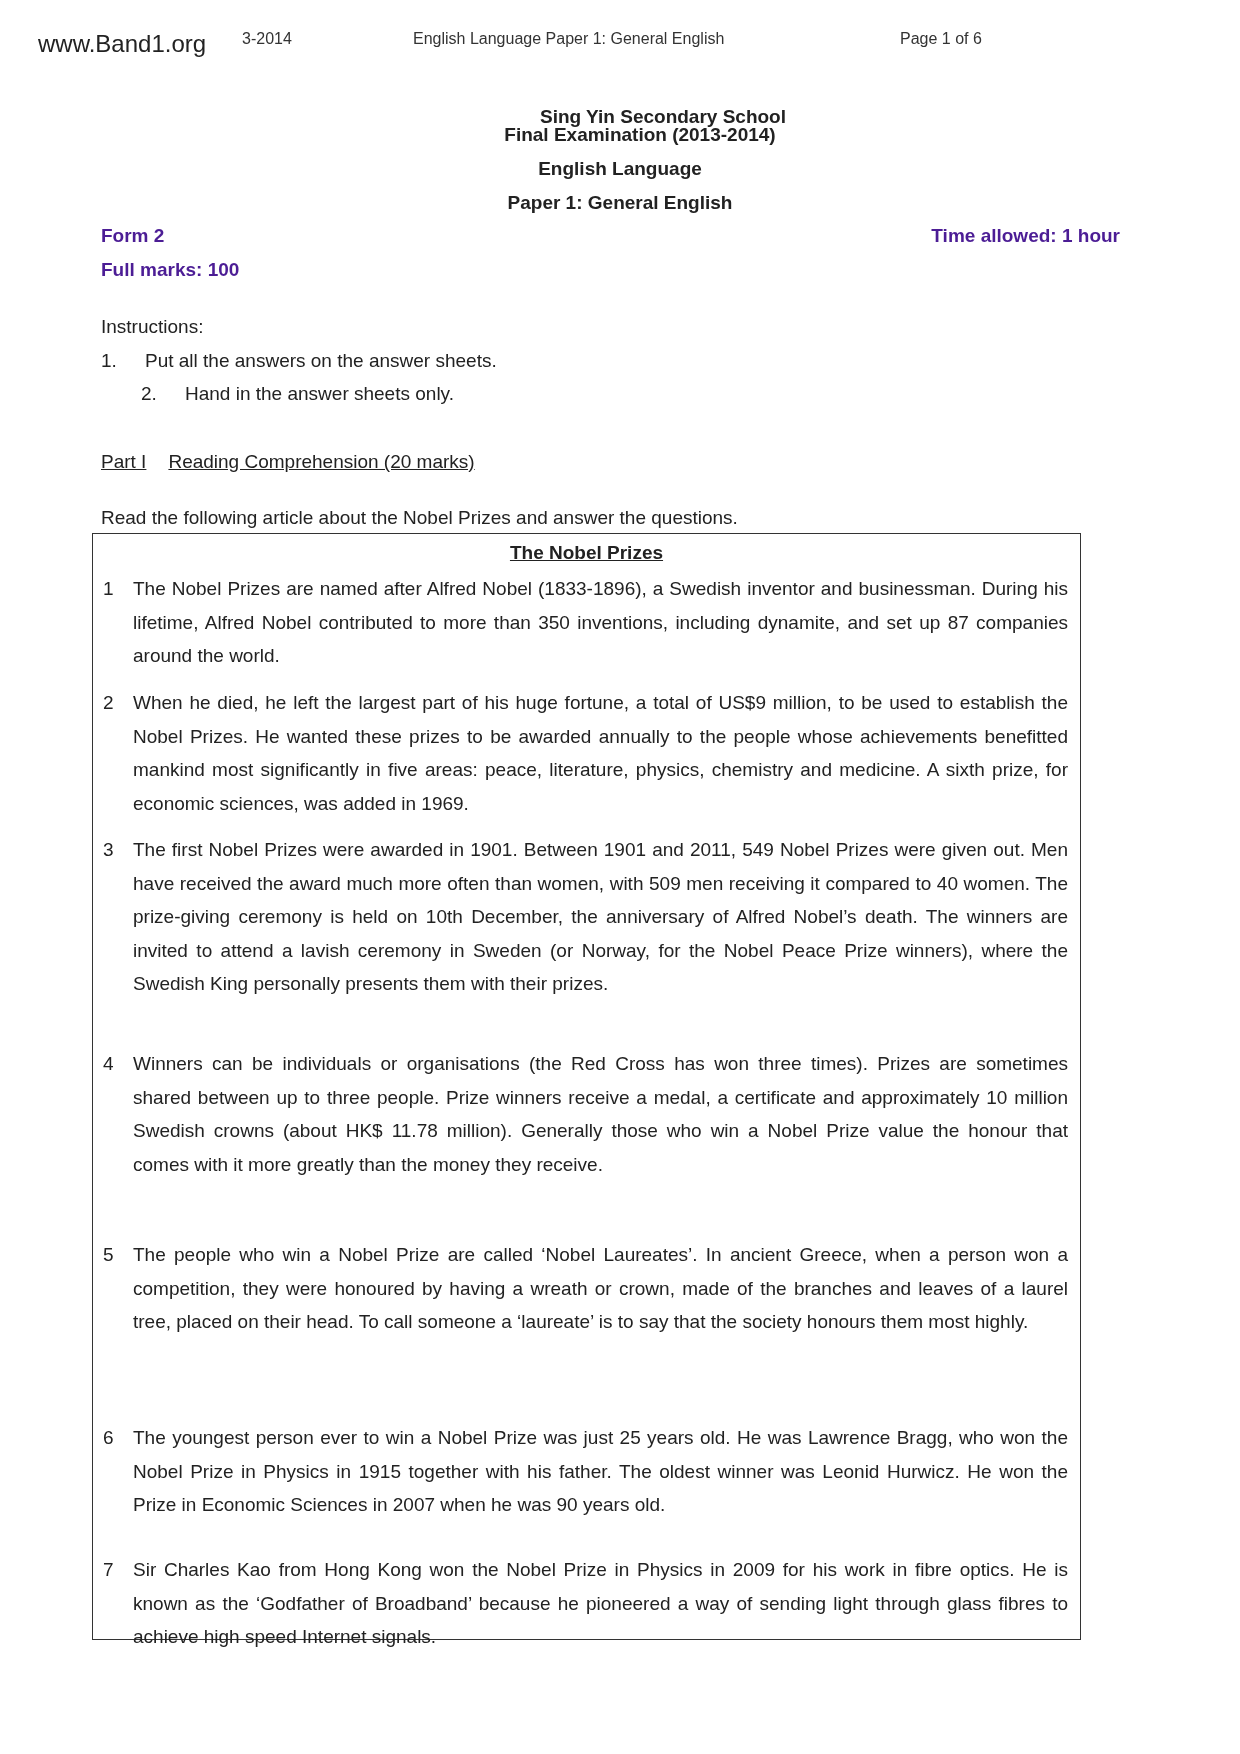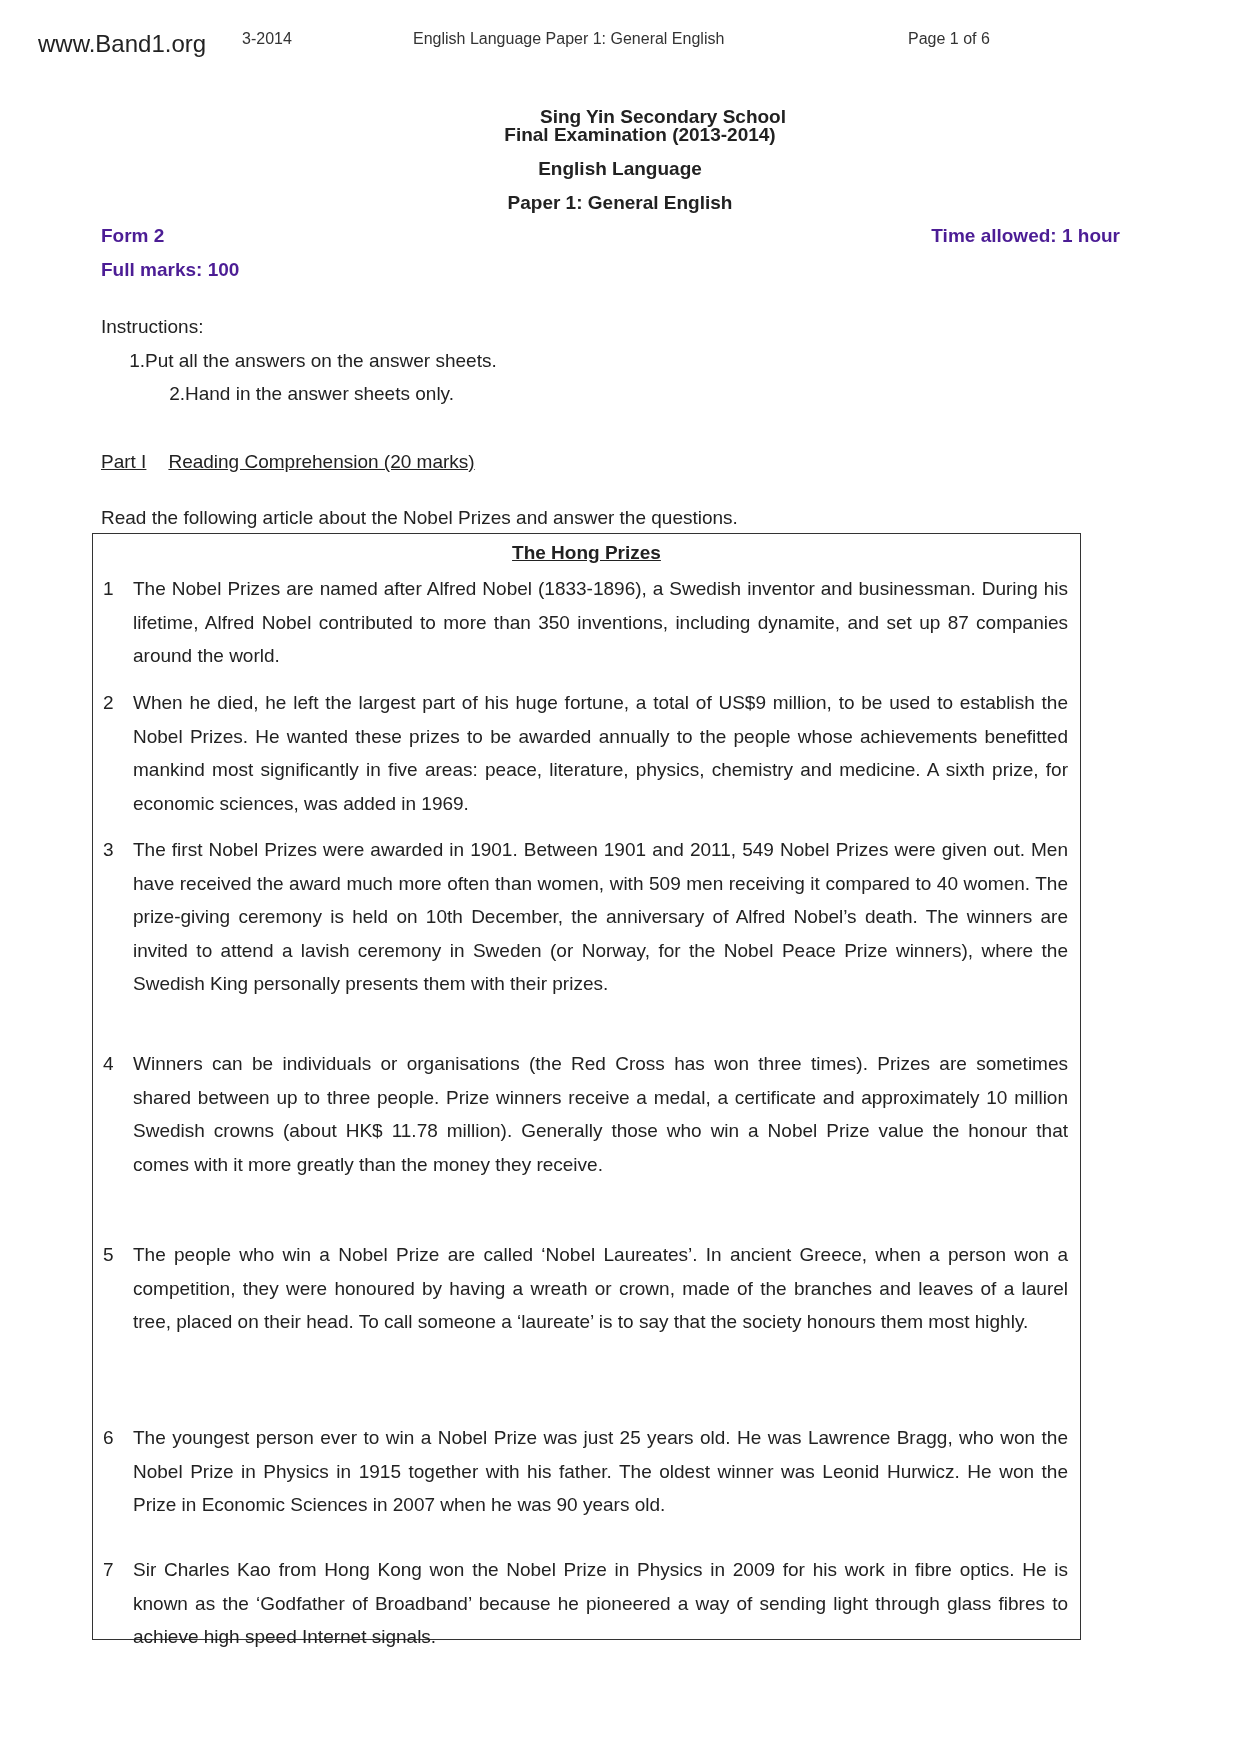--- a/index.html
+++ b/index.html
@@ -6,34 +6,34 @@
   body {
     width: 1240px; height: 1754px; position: relative; overflow: hidden;
     font-family: "Liberation Sans", "DejaVu Sans", sans-serif;
     color: #1e1e1e;
   }
   .abs { position: absolute; white-space: nowrap; }
   .hdr { font-size: 16px; color: #333; top: 30px; }
   .site { left: 38px; top: 30px; font-size: 24px; color: #222; }
   .hdr-year { left: 242px; top: 30px; }
   .hdr-title { left: 413px; }
-  .hdr-page { left: 900px; margin-left: 8px; }
+  .hdr-page { left: 900px; }
 
   .center-line { left: 0; width: 1240px; text-align: center; font-weight: bold; font-size: 19px; color: #222; }
   .l1 { top: 106px; padding-left: 14px; box-sizing: border-box; margin-left: 36px; }
   .l2 { top: 124px; margin-left: 20px; }
   .l3 { top: 158px; }
   .l4 { top: 192px; }
 
   .bold19 { font-weight: bold; font-size: 19px; color: #4c1d95; }
   .form2 { left: 101px; top: 225px; }
   .time { right: 120px; top: 225px; }
   .fullmarks { left: 101px; top: 259px; }
 
-  .plain19 { font-size: 19px; color: #222; text-align: right; }
+  .plain19 { font-size: 19px; color: #222; }
   .instr-h { left: 101px; top: 316px; }
   .instr-1 { left: 101px; top: 350px; }
   .instr-2 { left: 101px; top: 383px; margin-left: 40px; }
   .instr-num { display: inline-block; width: 44px; }
 
   .part { left: 101px; top: 451px; text-decoration: underline; }
   .part-gap { display: inline-block; width: 22px; }
   .read-intro { left: 101px; top: 507px; }
 
   .article {
@@ -82,21 +82,21 @@
 <div class="abs plain19 instr-2">
   <span class="instr-num">2.</span><span>Hand in the answer sheets only.</span>
 </div>
 
 <div class="abs plain19 part">
   <span>Part I</span><span class="part-gap"></span><span>Reading Comprehension (20 marks)</span>
 </div>
 <div class="abs plain19 read-intro">Read the following article about the Nobel Prizes and answer the questions.</div>
 
 <div class="article">
-  <div class="art-title">The Hong Prizes</div>
+  <div class="art-title">The Nobel Prizes</div>
 
   <div class="para p1">
     <span class="para-num">1</span>
     <div class="para-text">The Nobel Prizes are named after Alfred Nobel (1833-1896), a Swedish inventor and businessman.  During his lifetime, Alfred Nobel contributed to more than 350 inventions, including dynamite, and set up 87 companies around the world.</div>
   </div>
   <div class="para p2">
     <span class="para-num">2</span>
     <div class="para-text">When he died, he left the largest part of his huge fortune, a total of US$9 million, to be used to establish the Nobel Prizes.  He wanted these prizes to be awarded annually to the people whose achievements benefitted mankind most significantly in five areas: peace, literature, physics, chemistry and medicine.  A sixth prize, for economic sciences, was added in 1969.</div>
   </div>
   <div class="para p3">

